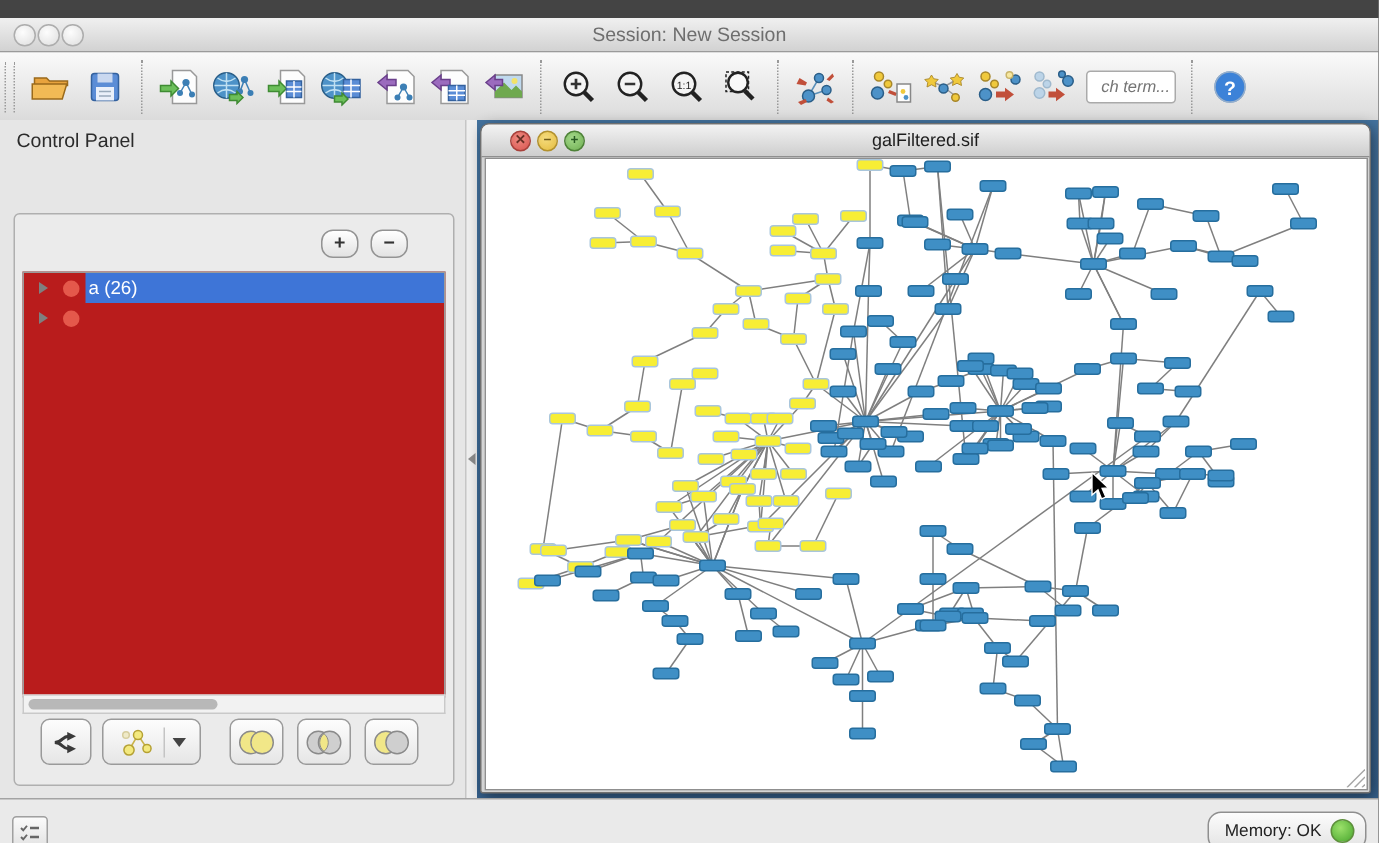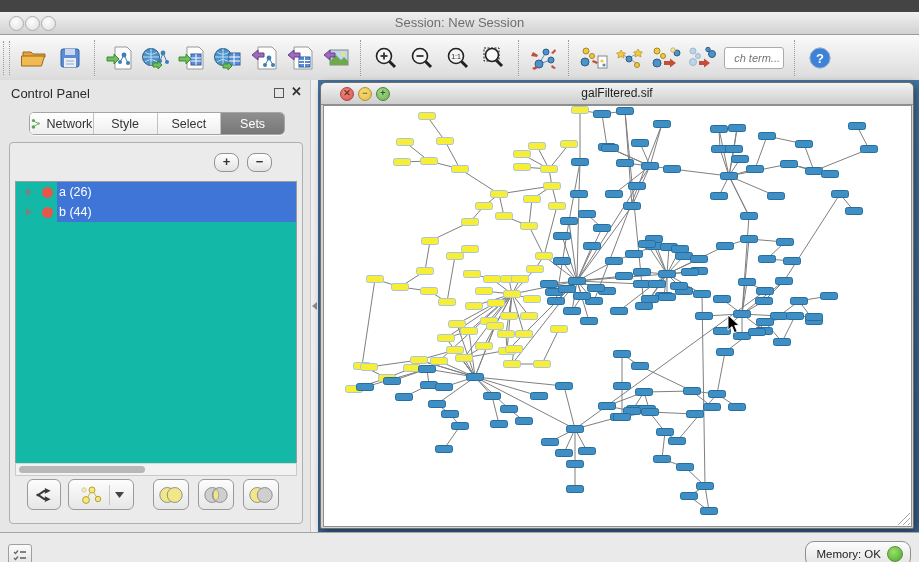--- a/index.html
+++ b/index.html
@@ -9,31 +9,31 @@
   .tl{position:absolute;top:4px;width:13px;height:13px;border-radius:50%;border:1px solid #ADADAD;background:radial-gradient(circle at 40% 35%,#FDFDFD,#DEDEDE);}
   .title{position:absolute;top:3px;left:0;width:100%;text-align:center;font-size:13px;color:#6E6E6E;}
   
   .toolbar{position:absolute;left:0;top:23px;width:919px;height:45px;background:linear-gradient(#FAFAFA,#DBDBDB);border-bottom:1px solid #999;display:flex;align-items:center;}
   .thandle{width:5px;height:34px;margin:0 6px 0 3px;border-left:1px dotted #9a9a9a;border-right:1px dotted #9a9a9a;}
   .tbtn{width:36px;height:36px;display:flex;align-items:center;justify-content:center;flex:0 0 auto;}
   .tsep{width:1px;height:36px;border-left:1px dotted #999;margin:0 6px;flex:0 0 auto;}
   .searchbox{width:52px;height:20px;border:1px solid #AAA;border-radius:3px;background:#fff;font-style:italic;font-size:11px;color:#8a8a8a;padding:0 3px;margin:0 4px;text-align:right;}
   
   .cpanel{position:absolute;left:0;top:68px;width:310px;height:452px;background:#E6E6E6;}
-  .cp-head{position:absolute;left:0;top:0;width:100%;height:26px;}
+  .cp-head{position:absolute;left:0;top:0;width:100%;height:26px;padding-left:46px;}
   .cp-title{position:absolute;left:11px;top:6px;font-size:13px;color:#2B2B2B;}
   .cp-float{position:absolute;right:26px;top:8px;width:8px;height:8px;border:1.5px solid #555;}
   .cp-close{position:absolute;right:8px;top:4px;font-size:13px;font-weight:bold;color:#333;}
   .tabs{position:absolute;left:29px;top:32px;width:254px;height:21px;display:flex;border:1px solid #A5A5A5;border-radius:5px;overflow:hidden;background:#FDFDFD;box-shadow:0 1px 0 rgba(255,255,255,.7);}
   .tab{flex:1;display:flex;align-items:center;justify-content:center;font-size:12.5px;color:#333;border-right:1px solid #C2C2C2;background:linear-gradient(#FFFFFF,#EFEFEF);gap:4px;}
   .tab:last-child{border-right:none;}
   .tab.sel{background:linear-gradient(#8E8E8E,#787878);color:#fff;}
   .sets-panel{position:absolute;left:9px;top:62px;width:292px;height:380px;border:1px solid #AFAFAF;border-radius:4px;background:#EBEBEB;}
   .pm{position:absolute;top:10px;width:23px;height:17px;border:1px solid #939393;border-radius:8px;background:linear-gradient(#FFFFFF,#E2E2E2);font-size:13px;font-weight:bold;color:#333;text-align:center;line-height:15px;}
-  .setlist{position:absolute;left:5px;top:38px;width:280px;height:282px;background:#14b8a6;border:1px solid #9B9B9B;overflow:hidden;}
+  .setlist{position:absolute;left:5px;top:38px;width:280px;height:282px;background:#b91c1c;border:1px solid #9B9B9B;overflow:hidden;}
   .set-row{position:relative;height:20px;display:flex;align-items:center;}
   .tri{width:0;height:0;border-left:6px solid #7F7F7F;border-top:4px solid transparent;border-bottom:4px solid transparent;margin-left:10px;}
   .dot{width:11px;height:11px;border-radius:50%;background:#E4584B;margin-left:10px;}
   .hl{flex:1;height:20px;background:#3E75D7;margin-left:4px;display:flex;align-items:center;}
   .lbl{color:#fff;font-size:12.5px;margin-left:2px;}
   .hscroll{position:absolute;left:5px;top:320px;width:280px;height:11px;background:#F2F2F2;border:1px solid #C9C9C9;border-top:1px solid #D8D8D8;}
   .hthumb{position:absolute;left:3px;top:1.5px;width:126px;height:7px;border-radius:4px;background:#B8B8B8;}
   .cbtn{position:absolute;top:336px;height:29px;border:1px solid #9A9A9A;border-radius:6px;background:linear-gradient(#FDFDFD,#E6E6E6);display:flex;align-items:center;justify-content:center;}
   
   .divider{position:absolute;left:310px;top:68px;width:8px;height:452px;background:#EFEFEF;border-left:1px solid #C6C6C6;}
@@ -257,58 +257,34 @@
         </svg>
     </div>
   </div>
 
   <div class="cpanel">
     <div class="cp-head">
       <span class="cp-title">Control Panel</span>
       <span class="cp-float"></span>
       <span class="cp-close">✕</span>
     </div>
-    <div class="tabs">
-      <div class="tab">
-        <svg width="12" height="13" viewBox="0 0 14 14">
-            <line x1="4" y1="4" x2="10" y2="7" stroke="#57A557"></line>
-            <line x1="4" y1="11" x2="10" y2="7" stroke="#57A557"></line>
-            <circle cx="4" cy="3.5" r="1.8" fill="#57A557"></circle>
-            <circle cx="10" cy="7" r="1.6" fill="#7CBF6B"></circle>
-            <circle cx="4" cy="11" r="2.1" fill="#57A557"></circle>
-          </svg>
-        <span>Network</span>
-      </div>
-      <div class="tab">
-          <span>Style</span>
-        </div>
-      <div class="tab">
-          <span>Select</span>
-        </div>
-      <div class="tab sel">
-          <span>Sets</span>
-        </div>
-    </div>
     <div class="sets-panel">
       <div class="pm" style="right:63px">+</div>
       <div class="pm" style="right:30px">−</div>
       <div class="setlist">
           <div class="set-row">
             <span class="tri"></span>
             <span class="dot"></span>
             <span class="hl">
               <span class="lbl">a (26)</span>
             </span>
           </div>
           <div class="set-row">
             <span class="tri"></span>
             <span class="dot"></span>
-            <span class="hl">
-              <span class="lbl">b (44)</span>
-            </span>
           </div>
         </div>
       <div class="hscroll">
           <div class="hthumb"></div>
         </div>
 
       <div class="cbtn" style="left:17px;width:32px">
         <svg width="22" height="20" viewBox="0 0 24 24">
             <path d="M3 12 C9 12 9 7 14 7 M3 12 C9 12 9 17 14 17" stroke="#3A3A3A" stroke-width="2.4" fill="none"></path>
             <path d="M13 3.5 L20 7 L13 10.5 z" fill="#3A3A3A"></path>

